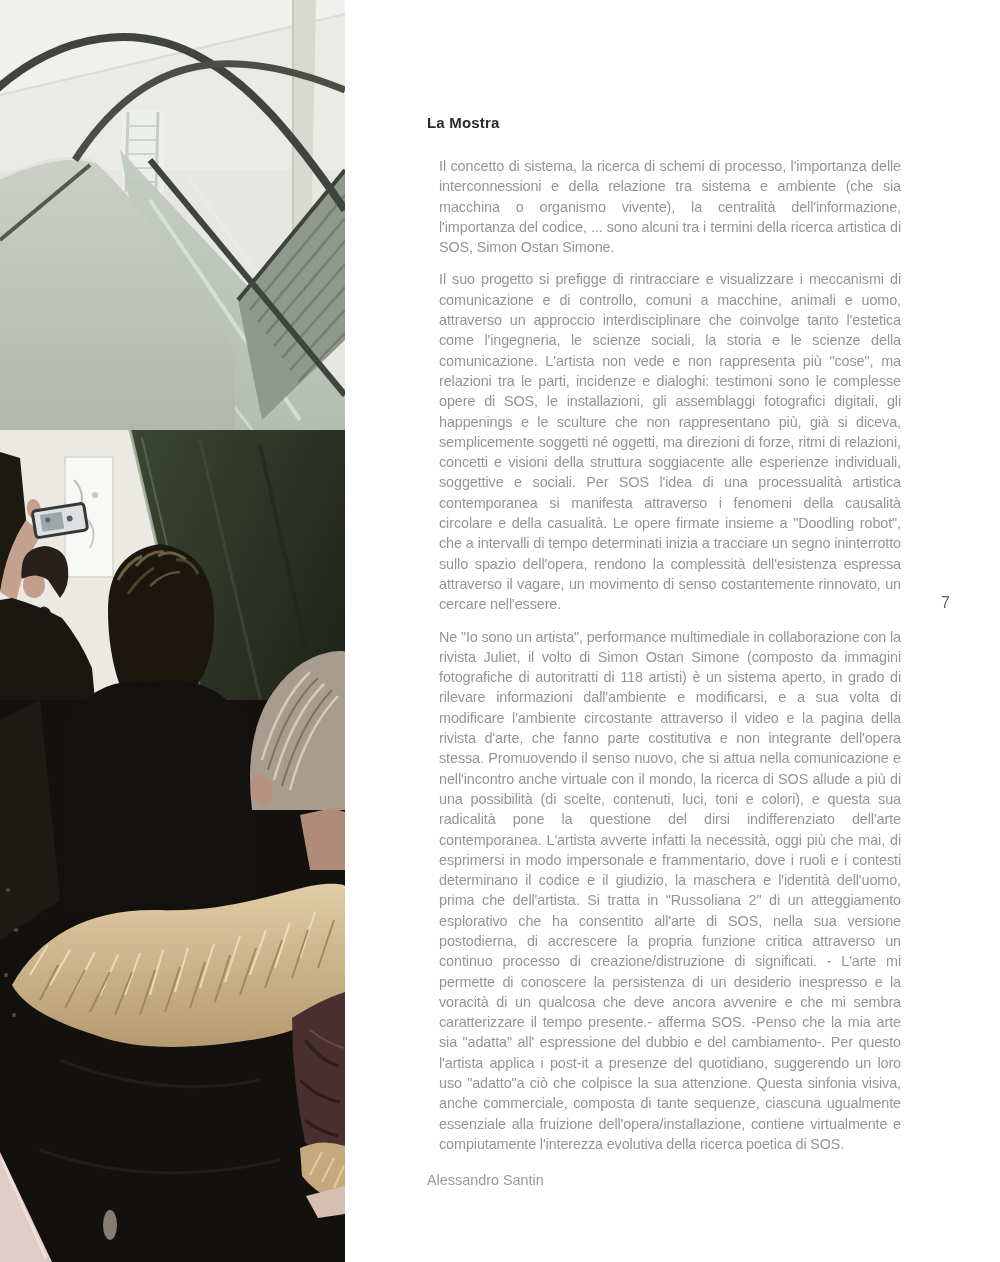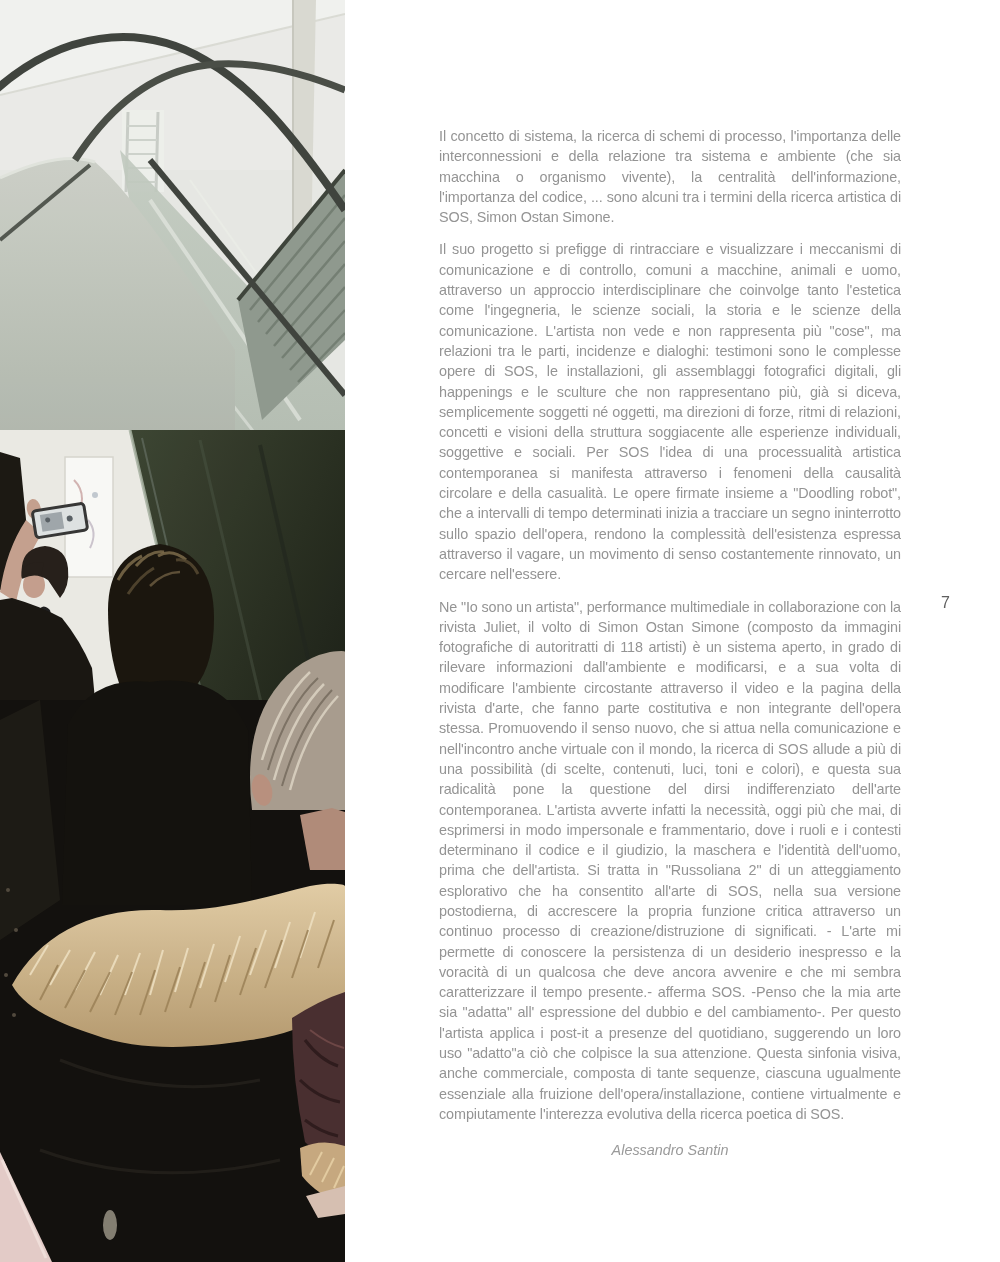--- a/index.html
+++ b/index.html
@@ -16,21 +16,21 @@
   }
   .article-title{
     margin:0 0 24px 0;font-size:15px;line-height:18px;font-weight:bold;
     color:#2c2c2c;letter-spacing:.2px;
   }
   .body-text p{
     margin:12px;font-size:14.4px;line-height:20.3px;color:#949494;
     text-align:justify;letter-spacing:-.1px;word-spacing:-.2px;
   }
   .signature{
-    margin-top:16px;text-align:center;font-size:14.4px;line-height:20px;color:#9a9a9a;font-style:italic;
+    margin-top:16px;text-align:left;font-size:14.4px;line-height:20px;color:#9a9a9a;
   }
   .page-number{
     position:absolute;left:941px;top:594px;font-size:16px;color:#5f5f5f;
   }
 </style>
 </head>
 <body>
 
 <figure class="photo">
   <svg width="345" height="1262" viewBox="0 0 345 1262" xmlns="http://www.w3.org/2000/svg">
@@ -200,20 +200,21 @@
     <polygon points="306,1196 345,1186 345,1214 318,1218" fill="#d8c0b2"></polygon>
 
     <polygon points="0,1152 52,1262 0,1262" fill="#e5cdc9"></polygon>
     <line x1="2" y1="1160" x2="46" y2="1258" stroke="#f2e0dc" stroke-width="3"></line>
 
     <rect width="345" height="1262" fill="#aab3a4" opacity="0.04"></rect>
   </svg>
 </figure>
 
 <main class="text-col">
+  <h1 class="article-title">La Mostra</h1>
   <div class="body-text">
     <p>Il concetto di sistema, la ricerca di schemi di processo, l'importanza delle interconnessioni e della relazione tra sistema e ambiente (che sia macchina o organismo vivente), la centralità dell'informazione, l'importanza del codice, ... sono alcuni tra i termini della ricerca artistica di SOS, Simon Ostan Simone.</p>
     <p>Il suo progetto si prefigge di rintracciare e visualizzare i meccanismi di comunicazione e di controllo, comuni a macchine, animali e uomo, attraverso un approccio interdisciplinare che coinvolge tanto l'estetica come l'ingegneria, le scienze sociali, la storia e le scienze della comunicazione. L'artista non vede e non rappresenta più "cose", ma relazioni tra le parti, incidenze e dialoghi: testimoni sono le complesse opere di SOS, le installazioni, gli assemblaggi fotografici digitali, gli happenings e le sculture che non rappresentano più, già si diceva, semplicemente soggetti né oggetti, ma direzioni di forze, ritmi di relazioni, concetti e visioni della struttura soggiacente alle esperienze individuali, soggettive e sociali. Per SOS l'idea di una processualità artistica contemporanea si manifesta attraverso i fenomeni della causalità circolare e della casualità. Le opere firmate insieme a "Doodling robot", che a intervalli di tempo determinati inizia a tracciare un segno ininterrotto sullo spazio dell'opera, rendono la complessità dell'esistenza espressa attraverso il vagare, un movimento di senso costantemente rinnovato, un cercare nell'essere.</p>
     <p>Ne "Io sono un artista", performance multimediale in collaborazione con la rivista Juliet, il volto di Simon Ostan Simone (composto da immagini fotografiche di autoritratti di 118 artisti) è un sistema aperto, in grado di rilevare informazioni dall'ambiente e modificarsi, e a sua volta di modificare l'ambiente circostante attraverso il video e la pagina della rivista d'arte, che fanno parte costitutiva e non integrante dell'opera stessa. Promuovendo il senso nuovo, che si attua nella comunicazione e nell'incontro anche virtuale con il mondo, la ricerca di SOS allude a più di una possibilità (di scelte, contenuti, luci, toni e colori), e questa sua radicalità pone la questione del dirsi indifferenziato dell'arte contemporanea. L'artista avverte infatti la necessità, oggi più che mai, di esprimersi in modo impersonale e frammentario, dove i ruoli e i contesti determinano il codice e il giudizio, la maschera e l'identità dell'uomo, prima che dell'artista. Si tratta in "Russoliana 2" di un atteggiamento esplorativo che ha consentito all'arte di SOS, nella sua versione postodierna, di accrescere la propria funzione critica attraverso un continuo processo di creazione/distruzione di significati. - L'arte mi permette di conoscere la persistenza di un desiderio inespresso e la voracità di un qualcosa che deve ancora avvenire e che mi sembra caratterizzare il tempo presente.- afferma SOS. -Penso che la mia arte sia "adatta" all' espressione del dubbio e del cambiamento-. Per questo l'artista applica i post-it a presenze del quotidiano, suggerendo un loro uso "adatto"a ciò che colpisce la sua attenzione. Questa sinfonia visiva, anche commerciale, composta di tante sequenze, ciascuna ugualmente essenziale alla fruizione dell'opera/installazione, contiene virtualmente e compiutamente l'interezza evolutiva della ricerca poetica di SOS.</p>
   </div>
   <div class="signature">Alessandro Santin</div>
 </main>
 
 <div class="page-number">7</div>
 

